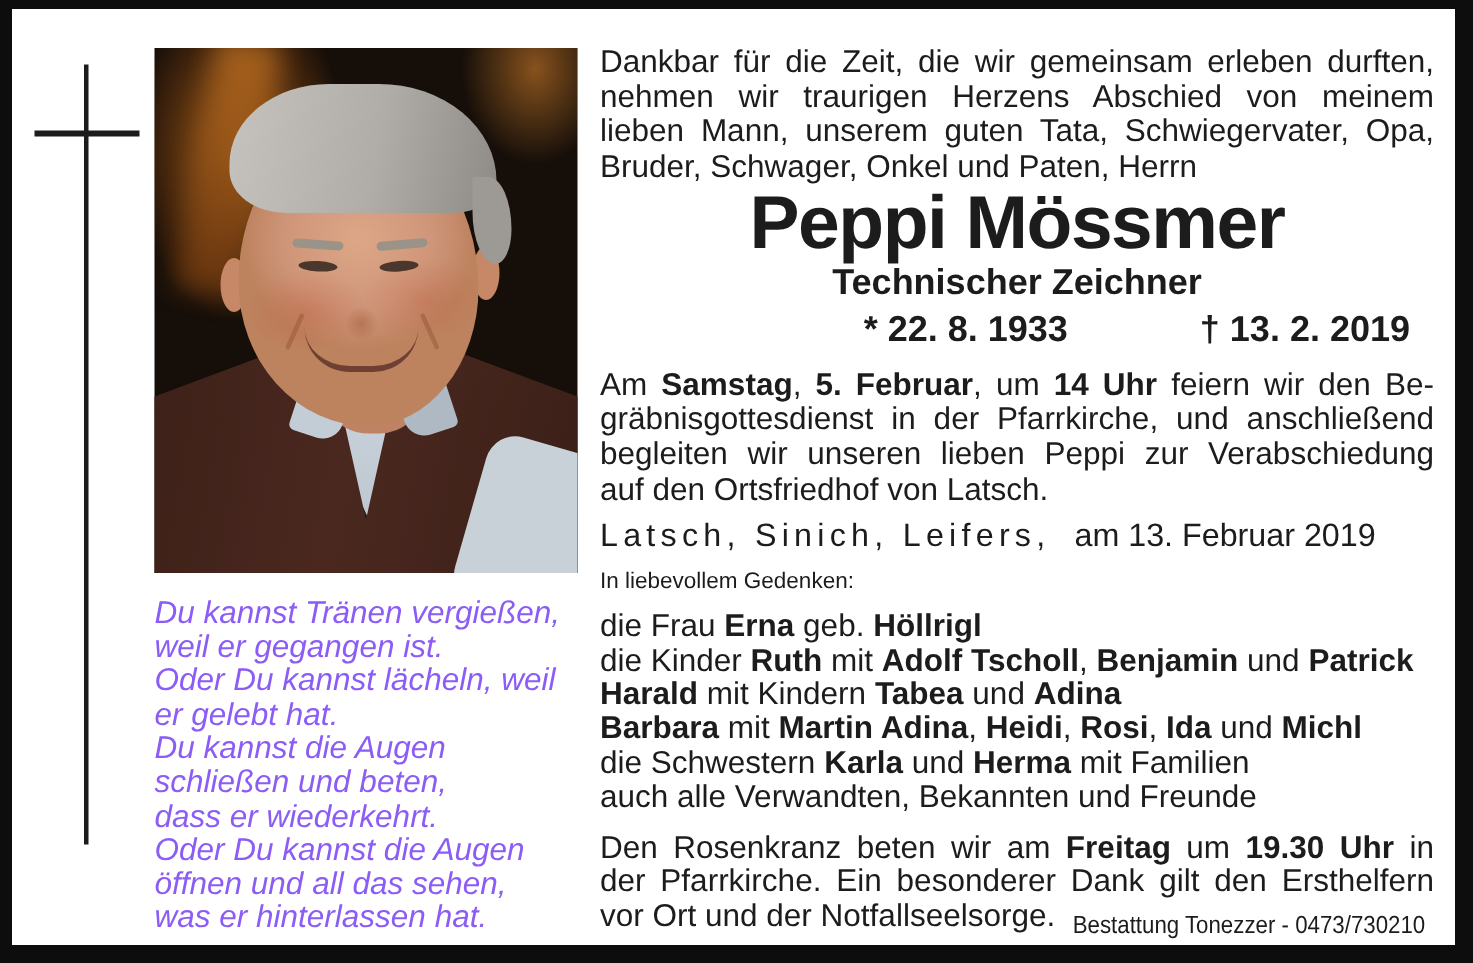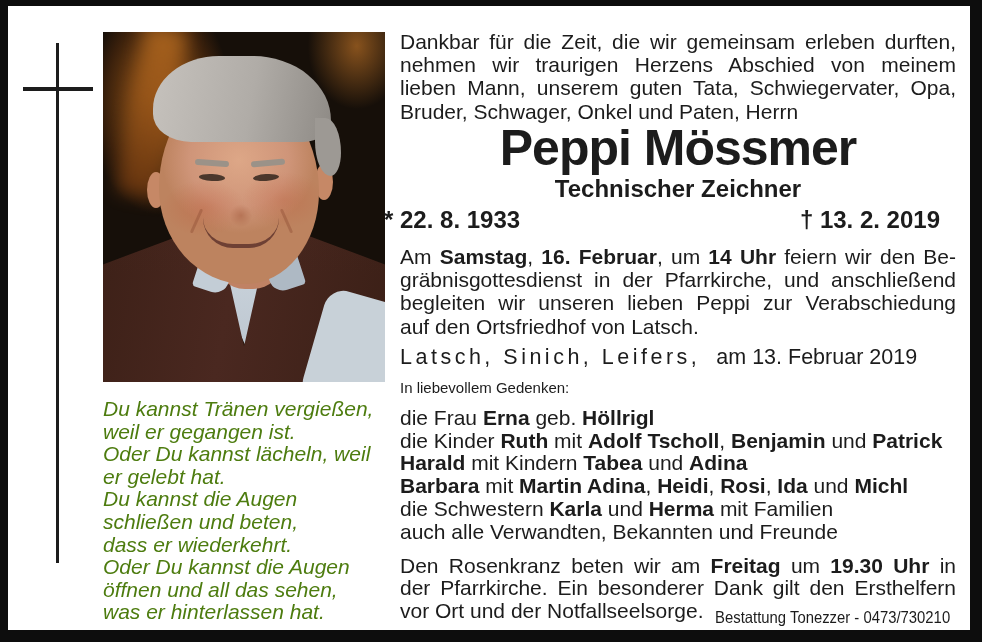--- a/index.html
+++ b/index.html
@@ -72,36 +72,36 @@
              border-radius: 50%; }
   .ph-smile { position: absolute; left: 100px; top: 186px; width: 76px; height: 26px;
               border-bottom: 4px solid #6e4034; border-radius: 0 0 42px 42px; }
   .ph-crease { position: absolute; width: 3px; height: 26px; background: rgba(140,75,50,.4);
                border-radius: 3px; top: 176px; }
   .ph-crease.l { left: 92px; transform: rotate(24deg); }
   .ph-crease.r { left: 182px; transform: rotate(-24deg); }
 
   
   .poem { position: absolute; left: 95px; top: 392px; width: 296px;
-          font-style: italic; font-size: 21px; line-height: 22.6px; color: #4d7c0f; }
+          font-style: italic; font-size: 21px; line-height: 22.6px; color: #8b5cf6; }
 
   
   .content { position: absolute; left: 392px; top: 0; width: 556px; height: 100%; }
   .content .block { position: absolute; width: 100%; }
   .tl { display: block; }
   .just { text-align: justify; text-align-last: justify; }
   b { font-weight: bold; }
 
   .intro   { top: 24px;  font-size: 21px; line-height: 23.2px; }
   .name    { top: 115px; font-size: 50px; line-height: 54px; font-weight: bold;
              text-align: center; letter-spacing: -1px; }
   .role    { top: 170px; font-size: 24px; line-height: 26px; font-weight: bold;
              text-align: center; }
   .dates   { top: 201px; font-size: 24px; line-height: 26px; font-weight: bold;
-             display: flex; justify-content: space-between; gap: 88px;
+             display: flex; justify-content: flex-end; gap: 88px;
              transform: translateX(-16px); }
   .funeral { top: 239px; font-size: 21px; line-height: 23.2px; }
   .placeline { top: 339px; font-size: 21.5px; line-height: 24px; white-space: nowrap; }
   .places  { letter-spacing: 3.5px; }
   .placedate { margin-left: 16px; }
   .gedenken{ top: 370px; font-size: 15px; line-height: 24px; }
   .family  { top: 401px; font-size: 21px; line-height: 22.7px; }
   .family .tl { white-space: nowrap; }
   .rosary  { top: 549px; font-size: 21px; line-height: 22.3px; }
   .undertaker { position: absolute; right: 6px; top: 602px; font-size: 16.5px;
@@ -166,21 +166,21 @@
       <div class="block name">Peppi Mössmer</div>
 
       <div class="block role">Technischer Zeichner</div>
 
       <div class="block dates">
         <span>* 22. 8. 1933</span>
         <span>† 13. 2. 2019</span>
       </div>
 
       <div class="block funeral">
-          <div class="tl just"><span>Am </span><b>Samstag</b><span>, </span><b>16. Februar</b><span>, um </span><b>14 Uhr</b><span> feiern wir den Be-</span></div>
+          <div class="tl just"><span>Am </span><b>Samstag</b><span>, </span><b>5. Februar</b><span>, um </span><b>14 Uhr</b><span> feiern wir den Be-</span></div>
           <div class="tl just"><span>gräbnisgottesdienst in der Pfarrkirche, und anschließend</span></div>
           <div class="tl just"><span>begleiten wir unseren lieben Peppi zur Verabschiedung</span></div>
           <div class="tl"><span>auf den Ortsfriedhof von Latsch.</span></div>
         </div>
 
       <div class="block placeline">
         <span class="places">Latsch, Sinich, Leifers,</span><span class="placedate">am 13. Februar 2019</span>
       </div>
 
       <div class="block gedenken">In liebevollem Gedenken:</div>

